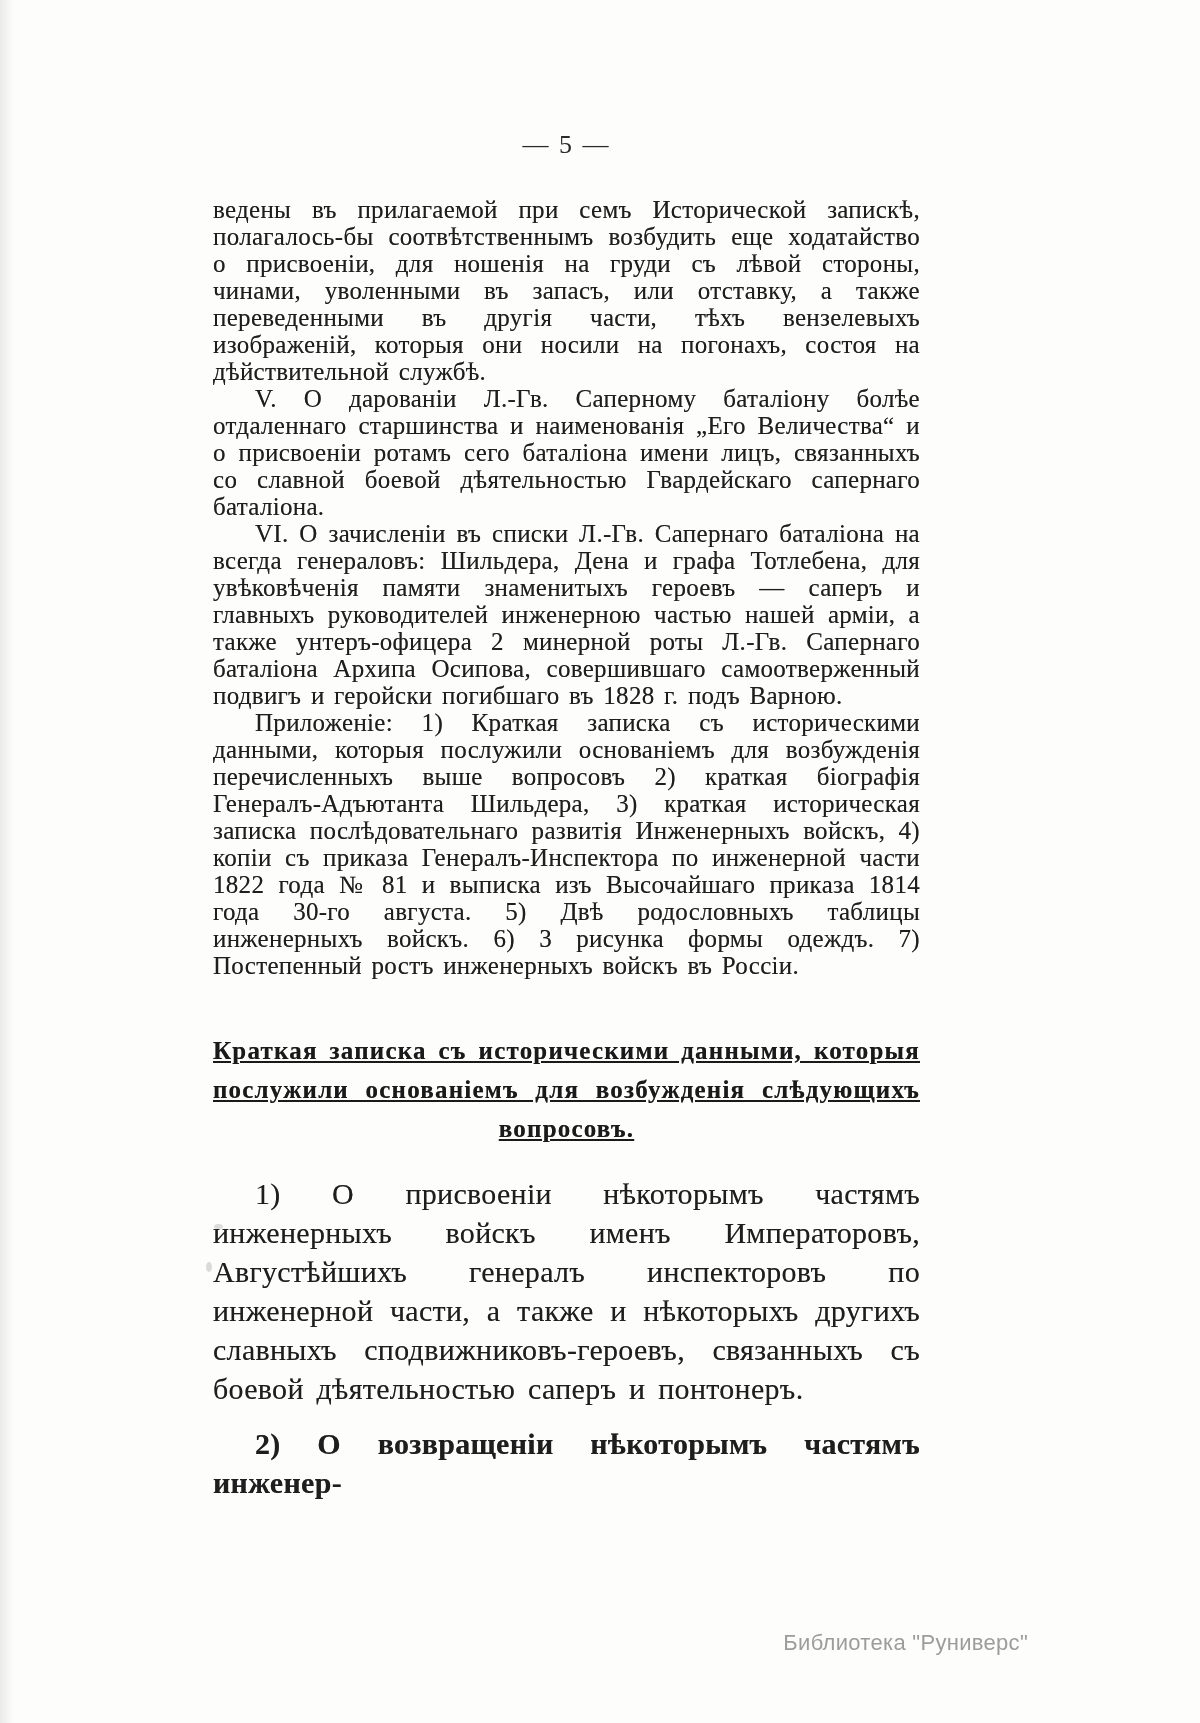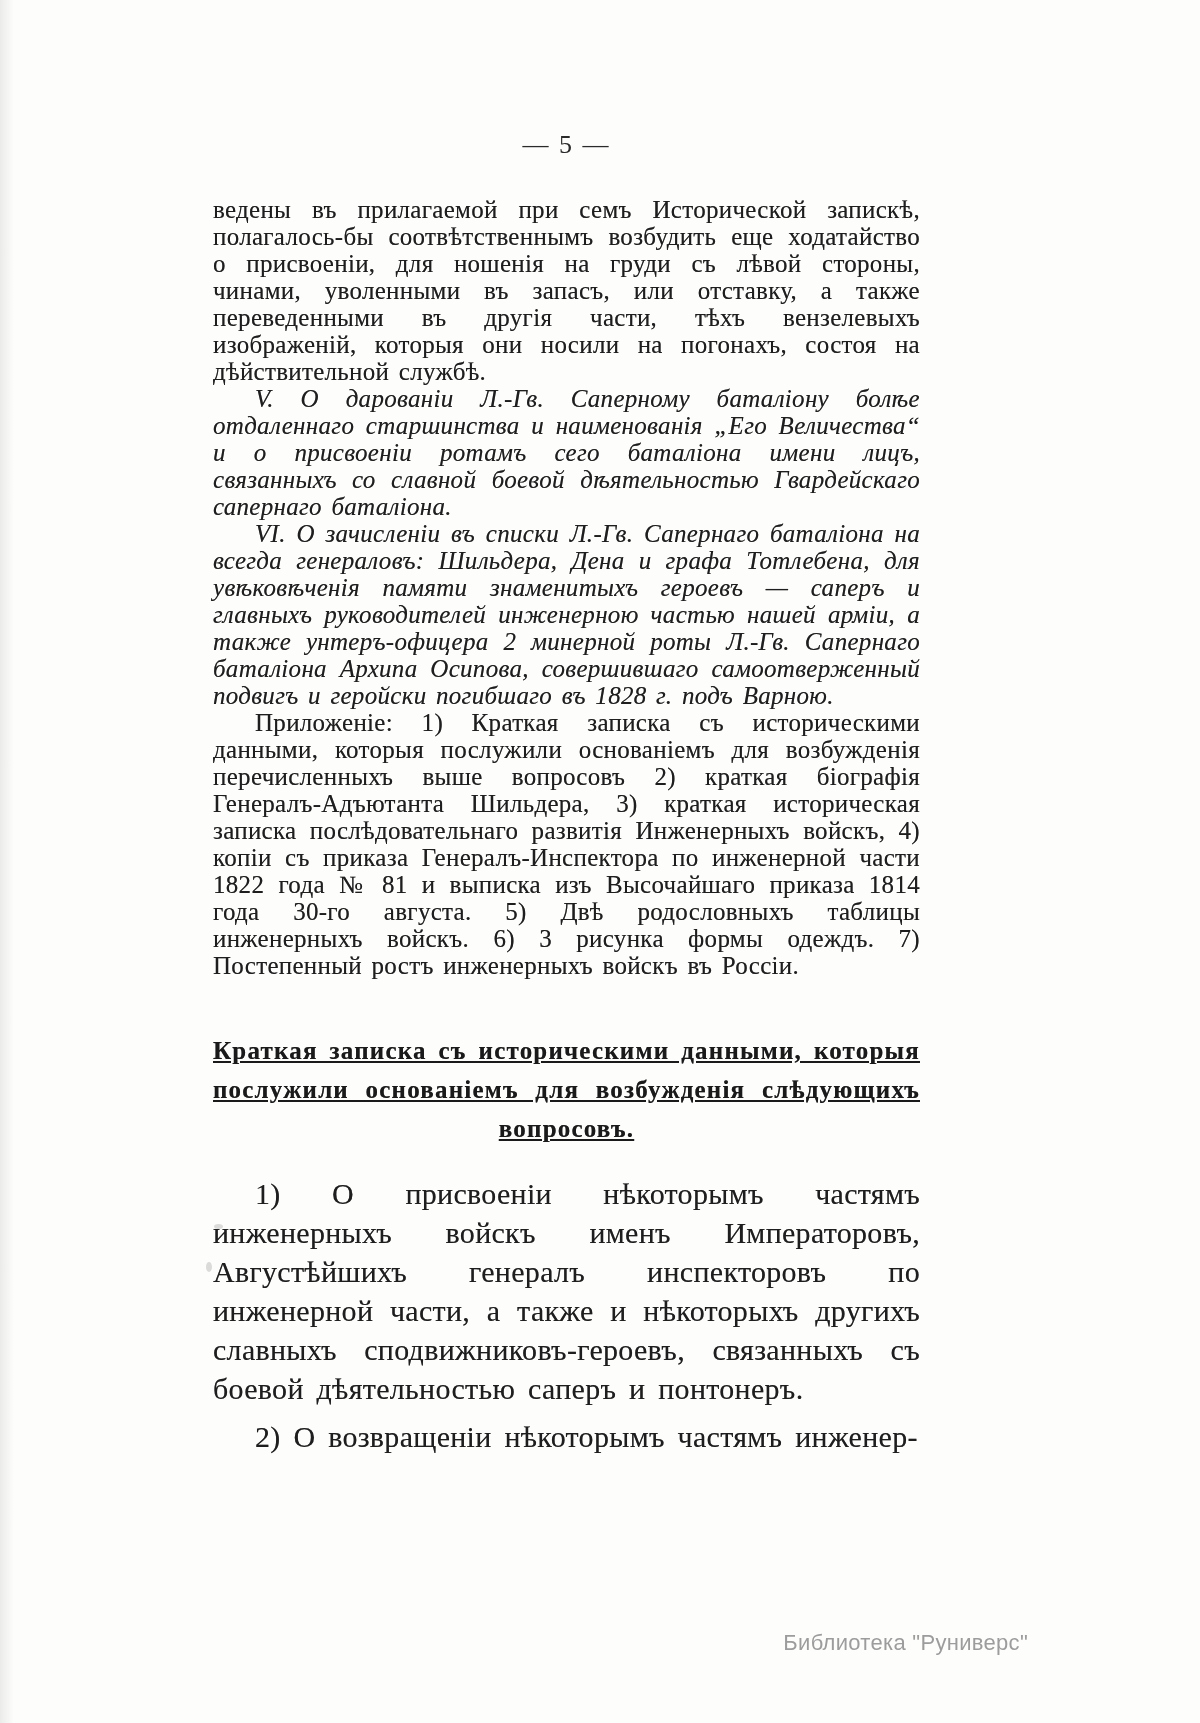--- a/index.html
+++ b/index.html
@@ -53,42 +53,42 @@
     text-align: justify;
     text-indent: 42px;
     word-spacing: 3px;
     letter-spacing: 0.3px;
     text-shadow: 0 0 0.5px rgba(30,30,30,0.55);
   }
   .para.no-indent {
     text-indent: 0;
   }
   .para.italic {
-    font-style: italic;
   }
   .section-heading {
     margin: 52px 0 26px 0;
     font-size: 25px;
     line-height: 39px;
     font-weight: bold;
     text-align: justify;
     text-align-last: center;
     letter-spacing: 1.2px;
     word-spacing: 4px;
     color: #1a1a1a;
     text-shadow: 0 0 0.5px rgba(20,20,20,0.6);
     text-decoration: underline;
   }
   .para.loose {
     font-size: 30px;
     line-height: 39px;
     word-spacing: 5px;
   }
   .para.loose + .para.loose {
-    margin-top: 9px;
+    margin-top: 16px;
+    font-weight: bold;
   }
   .watermark {
     position: absolute;
     right: 172px;
     top: 1630px;
     font-family: "Liberation Sans", "DejaVu Sans", sans-serif;
     font-size: 22px;
     color: #9c9c9c;
     letter-spacing: 0.3px;
   }

